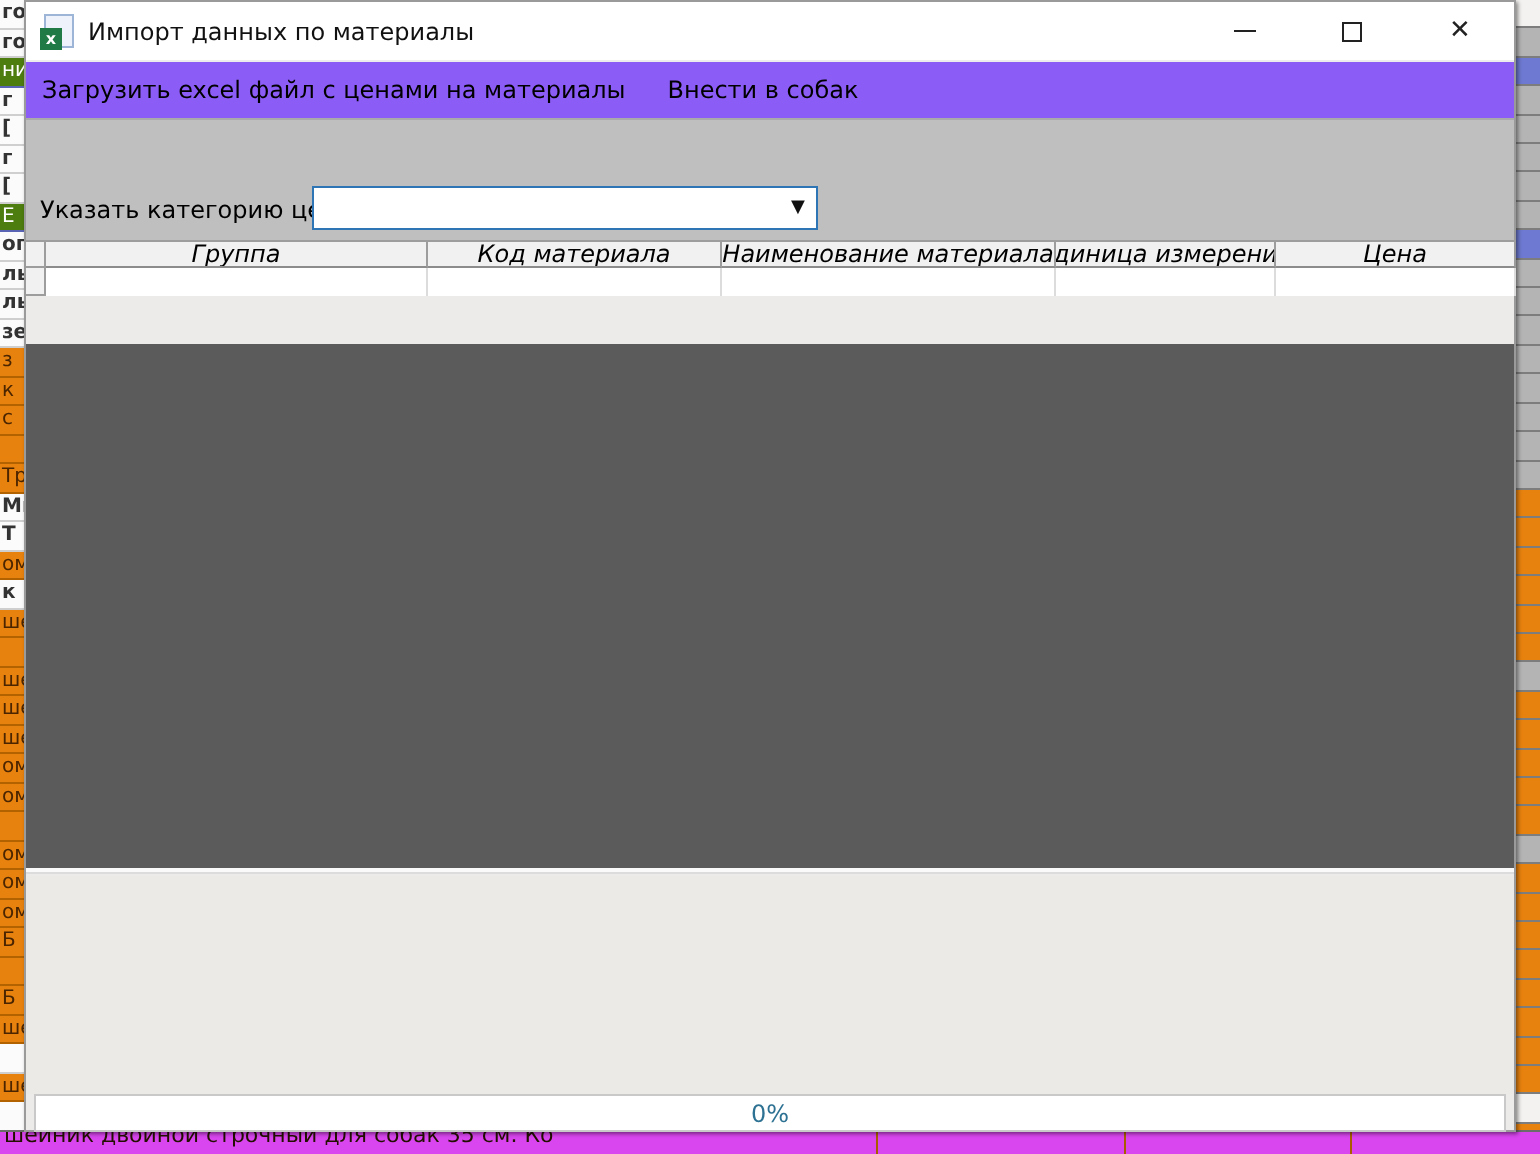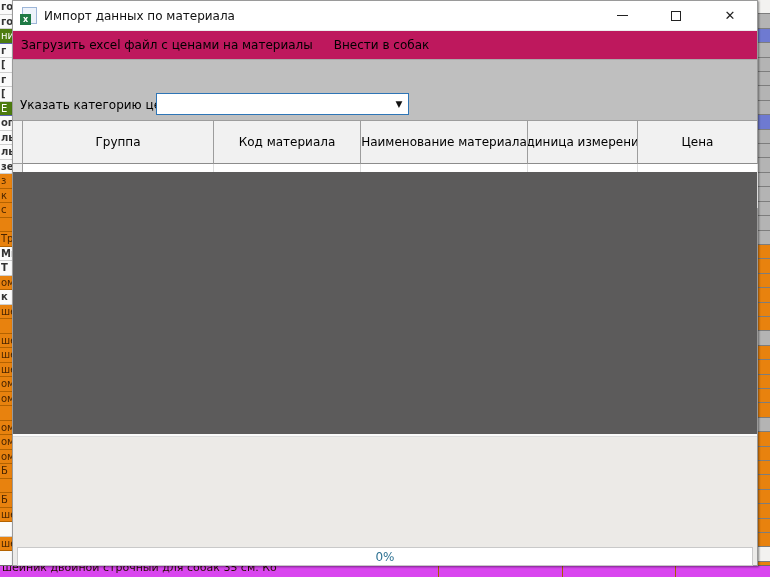--- a/index.html
+++ b/index.html
@@ -36,36 +36,36 @@
               background:#eef3fb; border:1px solid #9db6d8; }
   .app-icon .xbadge { position:absolute; left:-3px; bottom:-2px; width:11px; height:11px; background:#1f7a45;
                       color:#fff; font-size:8px; line-height:11px; text-align:center; font-weight:bold; }
   .title-text { font-size:12px; color:#111; }
   .win-buttons { margin-left:auto; display:flex; height:30px; }
   .win-btn { width:54px; height:30px; display:flex; align-items:center; justify-content:center;
              font-size:13px; color:#222; cursor:default; }
   .maxi-glyph { width:10px; height:10px; border:1px solid #222; display:inline-block; }
   .mini-glyph { width:11px; height:1px; background:#222; display:inline-block; }
 
-  .menubar { position:absolute; left:0; top:30px; width:100%; height:28px; background:#be185d;
+  .menubar { position:absolute; left:0; top:30px; width:100%; height:28px; background:#8b5cf6;
              display:flex; align-items:center; padding-left:8px; }
   .menu-item { font-size:12px; color:#000; margin-right:21px; padding:3px 0; }
 
   .graypanel { position:absolute; left:0; top:58px; width:100%; height:61px; background:#bfbfbf;
                border-top:1px solid #aaa; }
   .combo-label { position:absolute; left:7px; top:38px; font-size:12px; color:#000; }
   .combobox { position:absolute; left:143px; top:33px; width:253px; height:22px; background:#fff;
               border:1px solid #2e75b6; display:flex; }
   .combo-value { flex:1; font-size:12px; line-height:20px; padding-left:4px; color:#000; }
   .combo-arrow { width:18px; display:flex; align-items:center; justify-content:center;
                  font-size:9px; color:#111; }
 
   
   .grid { position:absolute; left:0; top:119px; width:745px; }
-  .grid-row { display:flex; height:44px; }
+  .grid-row { display:flex; height:14px;font-style:italic; }
   .rowsel { width:10px; background:#f1f1f1; border-right:1px solid #9d9d9d; border-bottom:1px solid #9d9d9d; }
   .hdr .th { background:#f1f1f1; border-right:1px solid #9d9d9d; border-bottom:1px solid #8c8c8c;
              border-top:1px solid #9d9d9d; font-size:12px; color:#000; display:flex;
              align-items:center; justify-content:center; overflow:hidden; white-space:nowrap; }
   .body .td { background:#fff; border-right:1px solid #dcdcdc; font-size:12px; }
   .c0 { width:191px; } .c1 { width:147px; } .c2 { width:167px; } .c3 { width:110px; } .c4 { width:120px; }
 
   .darkarea { position:absolute; left:0; top:171px; width:100%; height:262px; background:#5c5b5b; }
   .lightline { position:absolute; left:0; top:433px; width:100%; height:3px; background:#fafafa;
                border-bottom:1px solid #dcdcdc; }
@@ -170,21 +170,21 @@
     <span class="vdiv" style="left:562px"></span>
     <span class="vdiv" style="left:675px"></span>
   </div>
 
   <div class="dialog">
 
     <div class="titlebar">
       <span class="app-icon">
         <span class="xbadge">x</span>
       </span>
-      <span class="title-text">Импорт данных по материала</span>
+      <span class="title-text">Импорт данных по материалы</span>
       <span class="win-buttons">
         <span class="win-btn">
             <span class="mini-glyph"></span>
           </span>
         <span class="win-btn">
             <span class="maxi-glyph"></span>
           </span>
         <span class="win-btn">
             <span>✕</span>
           </span>

